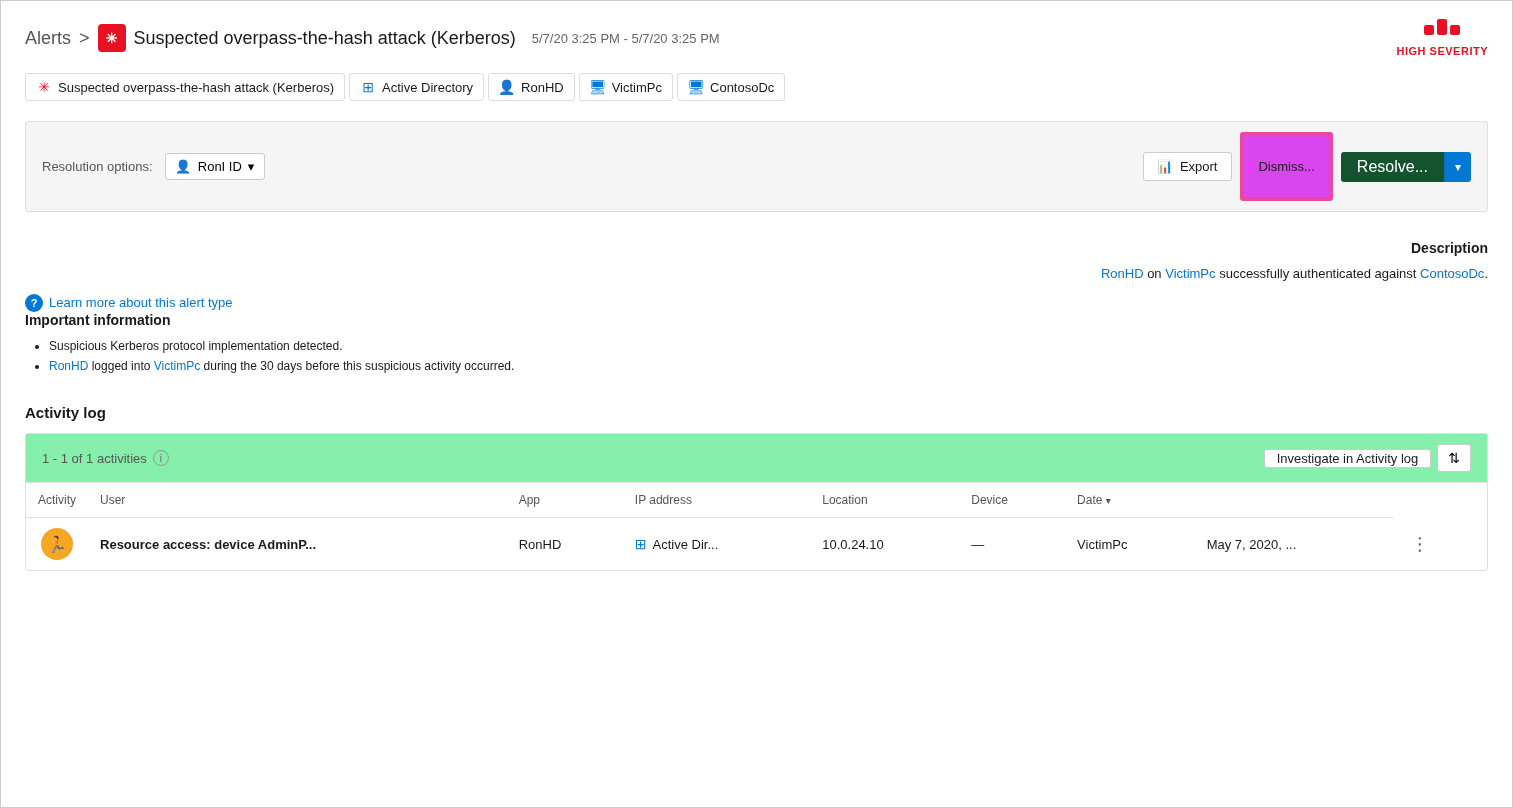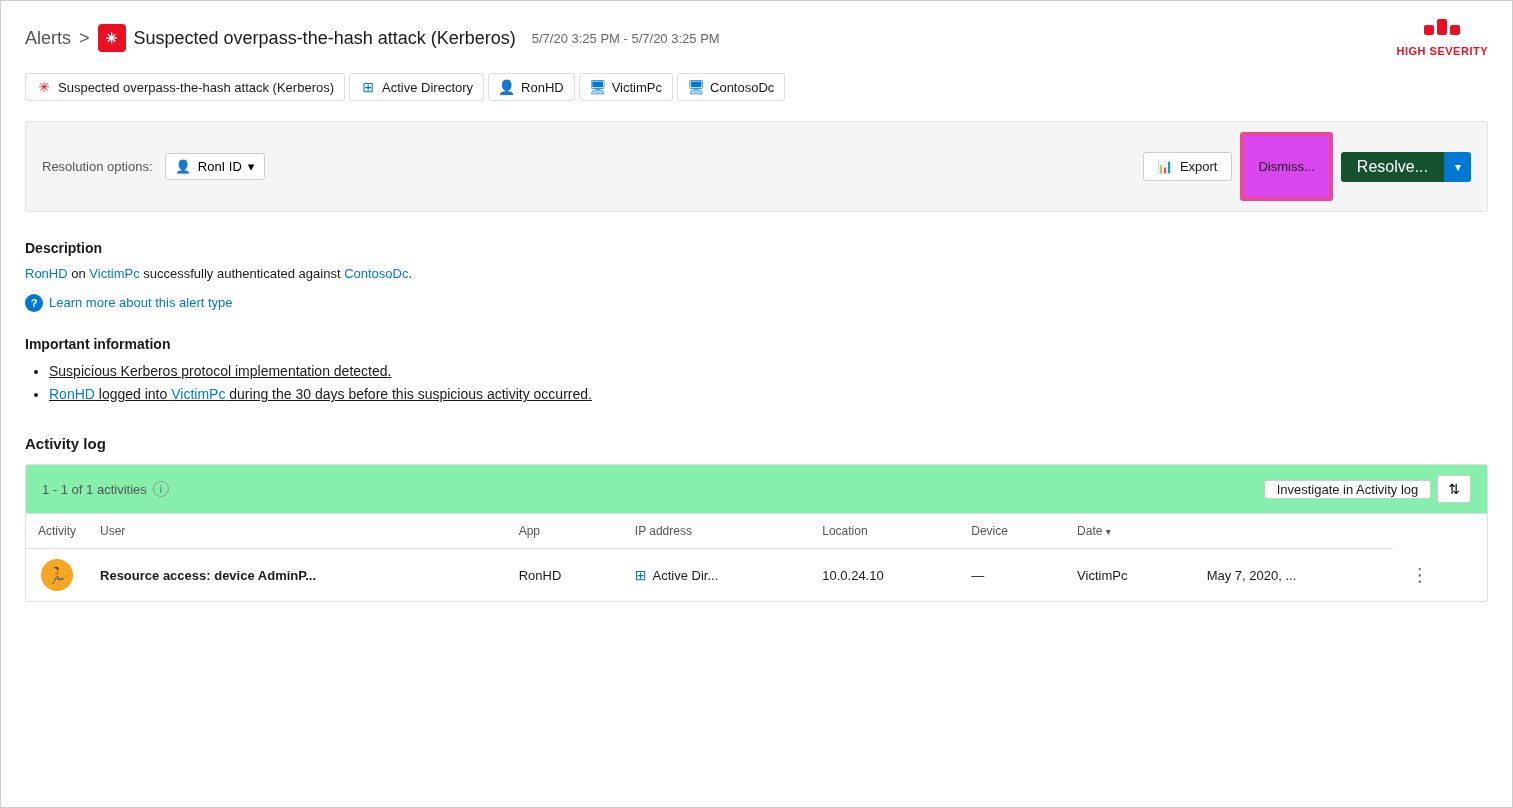--- a/index.html
+++ b/index.html
@@ -200,21 +200,21 @@
       color: #fff;
       border: none;
       border-left: 1px solid #106ebe;
       border-radius: 0 3px 3px 0;
       cursor: pointer;
       font-size: 12px;
     }
 
     
     .content-section {
-      margin-bottom: 24px;
+      text-align: right;
     }
     .section-title {
       font-size: 14px;
       font-weight: 700;
       margin-bottom: 8px;
       color: #1a1a1a;
     }
     .description-text {
       font-size: 13px;
       color: #1a1a1a;
@@ -248,24 +248,23 @@
     }
 
     .important-section {
       margin-bottom: 28px;
     }
     .bullet-list {
       list-style: disc;
       padding-left: 24px;
     }
     .bullet-list li {
-      font-size: 14px;
+      font-size: 12px;
       line-height: 1.7;
       color: #1a1a1a;
-      text-decoration: underline;
     }
 
     
     .activity-log-section {}
     .activity-log-title {
       font-size: 15px;
       font-weight: 700;
       margin-bottom: 12px;
     }
     .activity-log-container {

